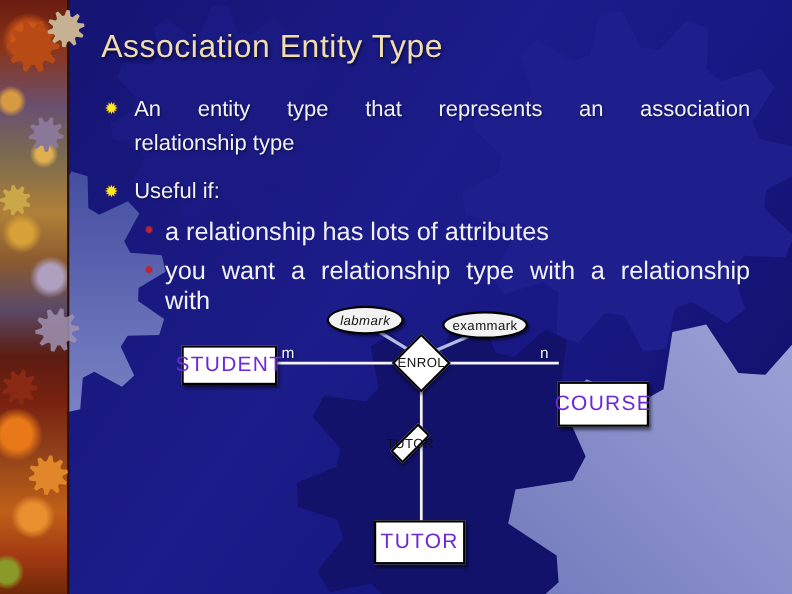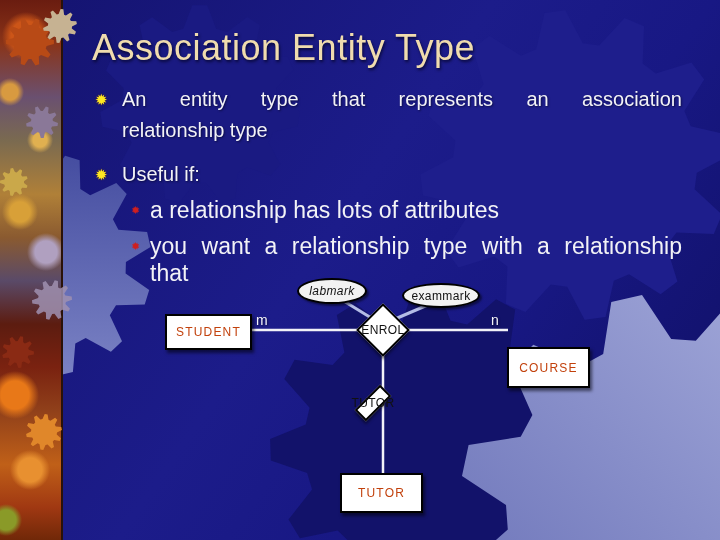--- a/index.html
+++ b/index.html
@@ -19,41 +19,41 @@
       radial-gradient(circle at 20px 212px,#d8a038 0 10px,rgba(0,0,0,0) 18px),
       radial-gradient(circle at 46px 252px,#b0a0c0 0 11px,rgba(0,0,0,0) 19px),
       radial-gradient(circle at 15px 395px,#e87818 0 14px,rgba(0,0,0,0) 24px),
       radial-gradient(circle at 30px 470px,#e89030 0 12px,rgba(0,0,0,0) 20px),
       radial-gradient(circle at 6px 520px,#8a9a28 0 10px,rgba(0,0,0,0) 16px),
       linear-gradient(180deg,#6a1c10 0%,#8a3418 8%,#6a5070 18%,#7a6a50 26%,#b08038 36%,#8a5a30 44%,#5a4a68 52%,#5c1c10 60%,#7a2210 68%,#90401a 76%,#c06018 86%,#a03812 94%,#702808 100%);
   }
   .border-gears{position:absolute;left:0;top:0;width:85px;height:540px;overflow:visible;z-index:4;}
   .title{
     position:absolute;left:92px;top:27px;z-index:5;margin:0;
-    font-size:36px;font-weight:400;letter-spacing:.5px;color:#f0dcae;
+    font-size:29px;font-weight:400;letter-spacing:.5px;color:#f0dcae;
     text-shadow:1px 2px 3px rgba(0,0,25,.7);
   }
   .content{position:absolute;left:95px;top:84px;width:587px;z-index:5;color:#f2f2f6;}
   .b-row{display:flex;align-items:flex-start;}
   .b-row .marker{flex:0 0 27px;font-size:15px;line-height:31px;color:#ffe822;text-shadow:0 0 2px rgba(120,60,0,.8);}
   .b-row .btxt{flex:1;font-size:20px;line-height:31px;text-shadow:1px 1px 2px rgba(0,0,20,.55);}
   .b1{margin-bottom:13px;}
   .b2{margin-bottom:7px;}
   .sub-row{display:flex;align-items:flex-start;margin-left:36px;}
   .sub-row .marker{flex:0 0 19px;font-size:11px;line-height:27px;color:#cf1f1f;text-shadow:none;}
   .sub-row .btxt{flex:1;font-size:23px;line-height:27px;}
   .s1{margin-bottom:9px;}
   .justify{text-align:justify;text-align-last:justify;}
   .diagram{position:absolute;left:0;top:0;width:720px;height:540px;z-index:6;}
   .connectors{position:absolute;left:0;top:0;width:720px;height:540px;}
   .entity{
     position:absolute;box-sizing:border-box;background:#fff;border:2px solid #000;
     box-shadow:2px 3px 3px rgba(0,0,10,.55);
     display:flex;align-items:center;justify-content:center;
-    font-size:12px;letter-spacing:1.2px;color:#c2410c;
+    font-size:19px;letter-spacing:1.2px;color:#6d28d9;
   }
   .ellipse{
     position:absolute;box-sizing:border-box;background:#f2f2f2;border:2px solid #000;
     border-radius:50%;box-shadow:2px 2px 2px rgba(0,0,10,.5);
     display:flex;align-items:center;justify-content:center;
     font-size:12px;letter-spacing:.4px;color:#111;
   }
   .diamond-wrap{position:absolute;display:flex;align-items:center;justify-content:center;}
   .diamond-shape{
     position:absolute;left:0;top:0;right:0;bottom:0;margin:auto;
@@ -116,21 +116,21 @@
     <div class="sub-row s1">
       <span class="marker">✹</span>
       <div class="btxt">
         <div>a relationship has lots of attributes</div>
       </div>
     </div>
     <div class="sub-row">
       <span class="marker">✹</span>
       <div class="btxt">
         <div class="justify">you want a relationship type with a relationship</div>
-        <div>that</div>
+        <div>with</div>
       </div>
     </div>
   </div>
 
   <div class="diagram">
     <svg class="connectors" viewBox="0 0 720 540">
       <line x1="342" y1="300" x2="373" y2="319" stroke="#b4bce6" stroke-width="3"></line>
       <line x1="430" y1="304" x2="395" y2="319" stroke="#b4bce6" stroke-width="3"></line>
       <line x1="252" y1="330" x2="383" y2="330" stroke="#f2f2f8" stroke-width="2.5"></line>
       <line x1="383" y1="330" x2="508" y2="330" stroke="#f2f2f8" stroke-width="2.5"></line>

